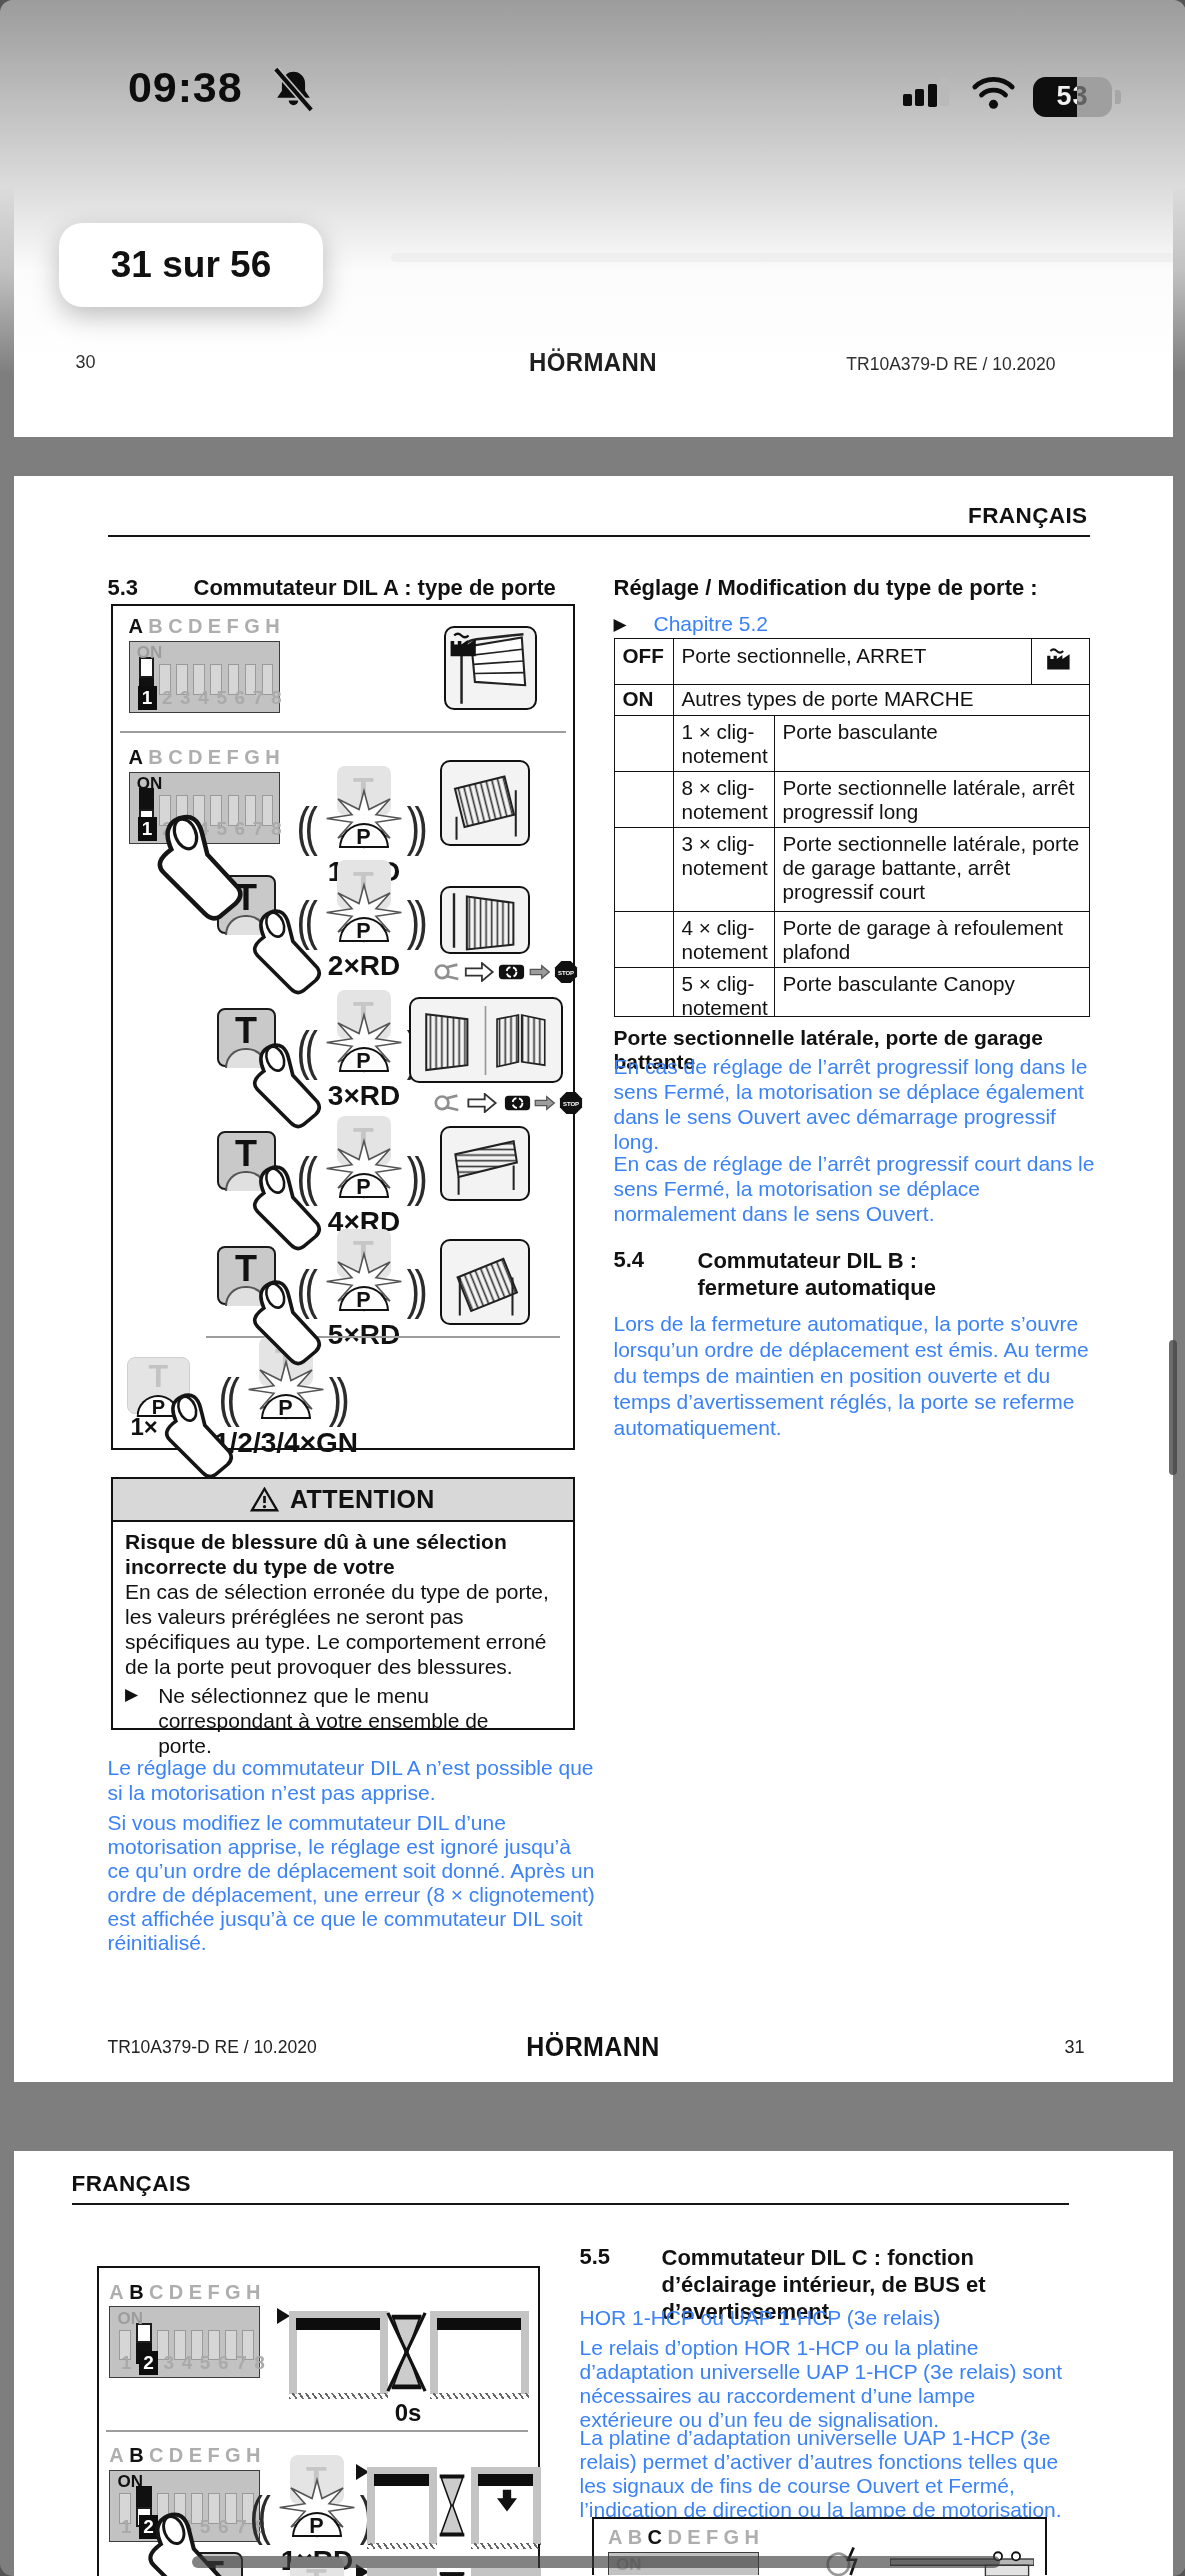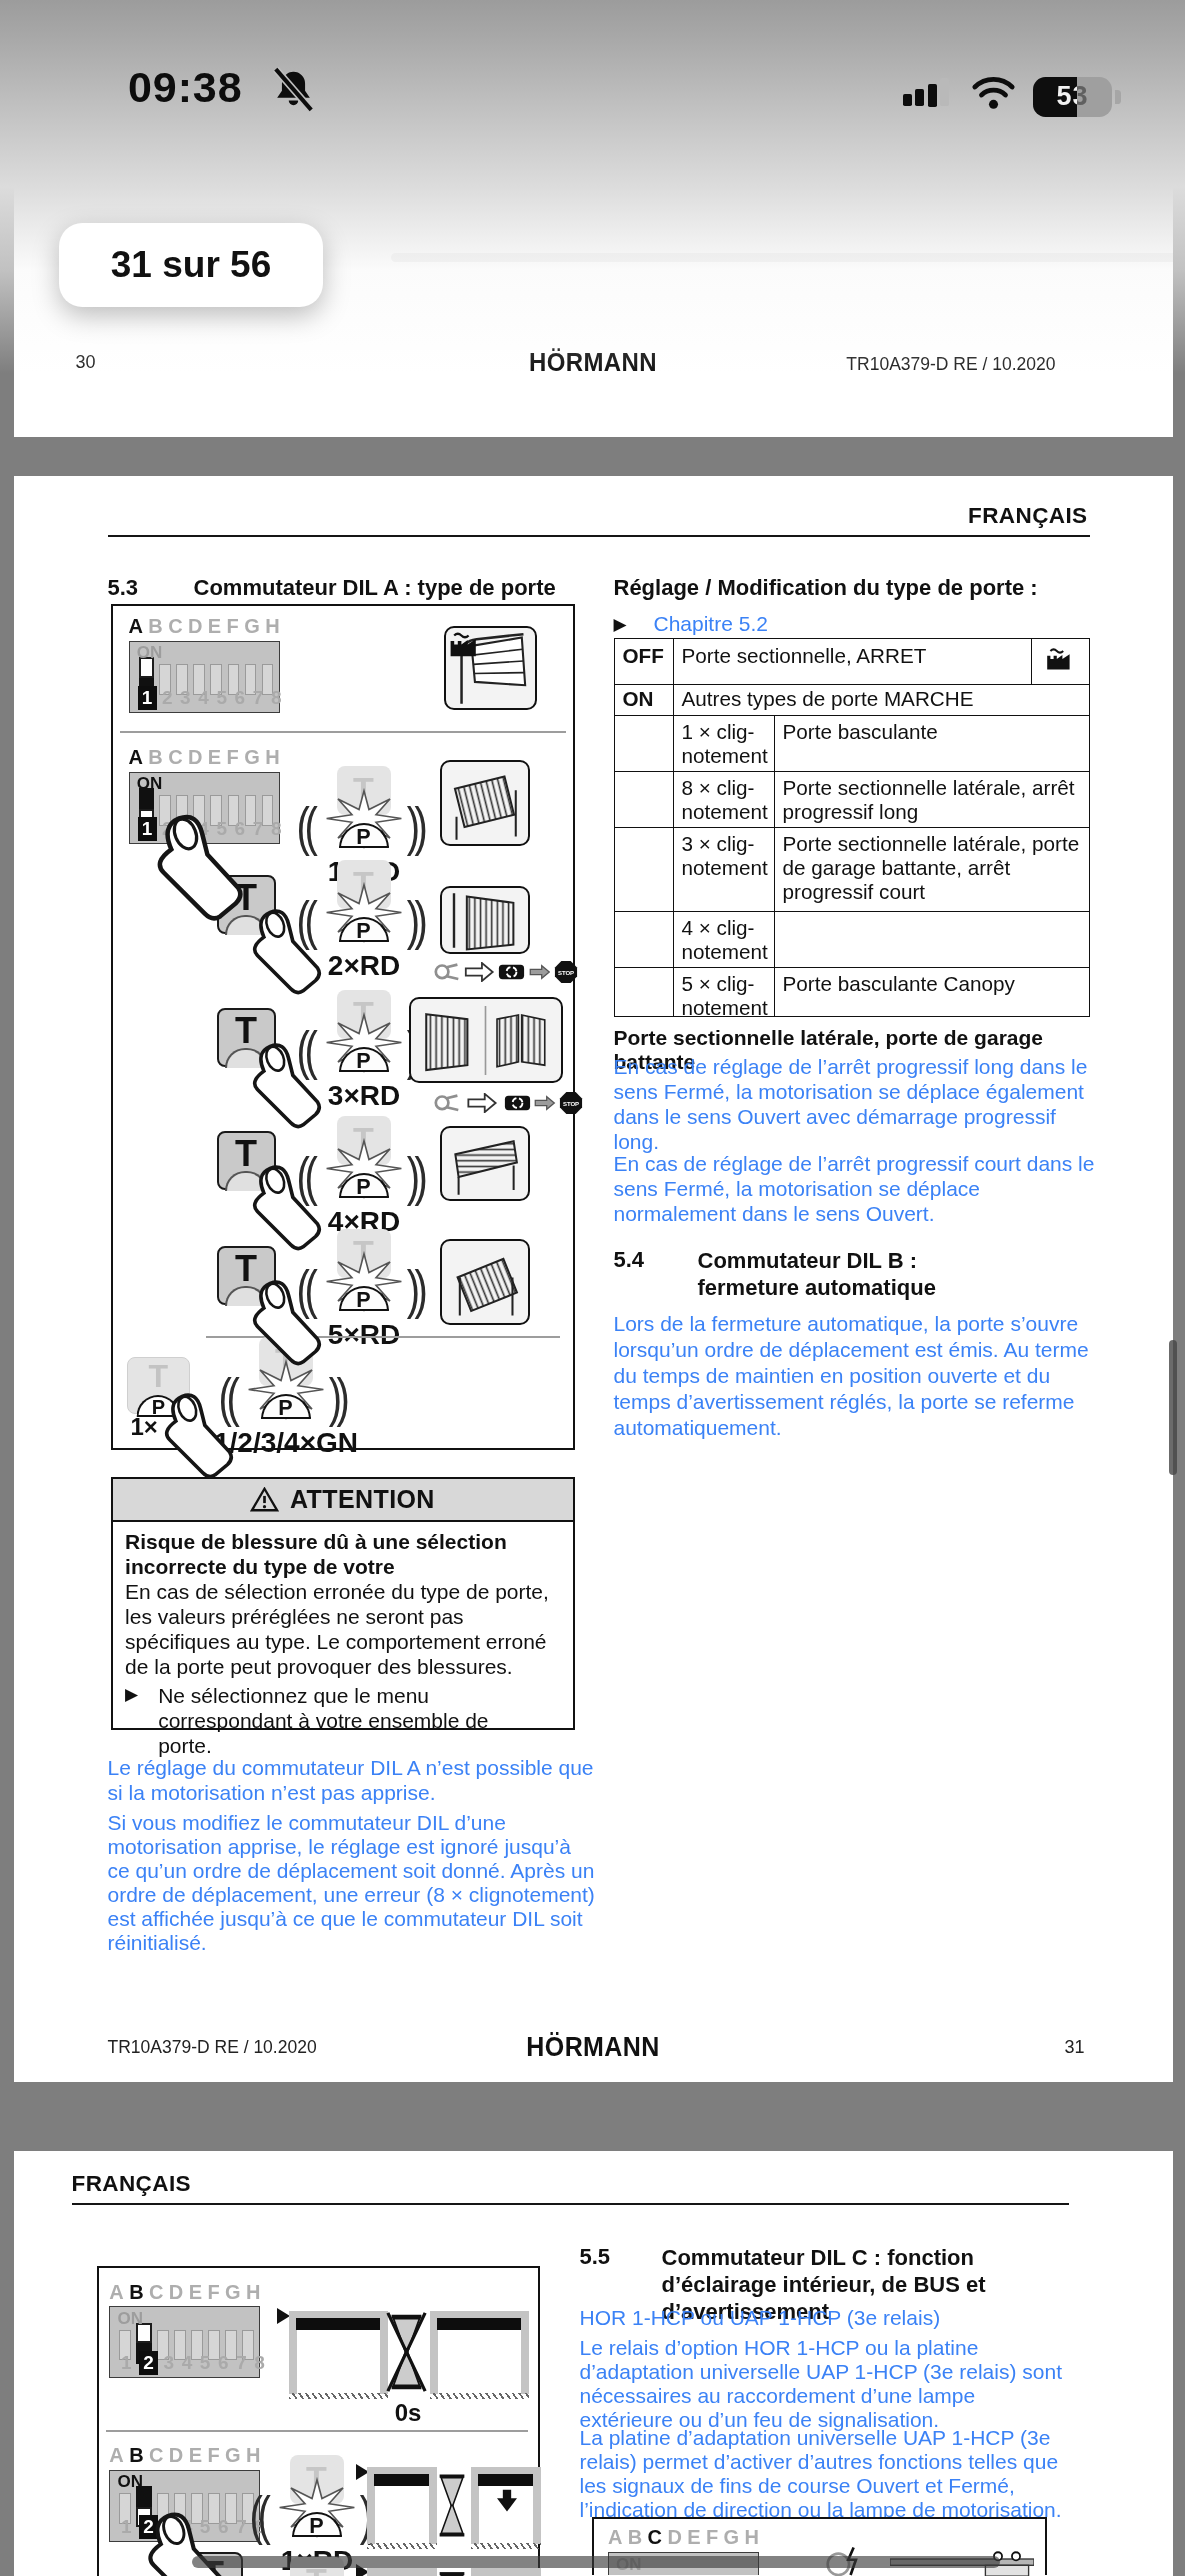--- a/index.html
+++ b/index.html
@@ -1,18 +1,18 @@
 <!DOCTYPE html>
 <html style="font-size:14.4px"><head>
 <meta charset="utf-8">
 <style>
   html,body{margin:0;padding:0;background:#555;}
   *{box-sizing:border-box;}
   .screen{position:relative;width:1186px;height:2576px;background:#7e7e7e;overflow:hidden;
-          font-family:"Liberation Sans","DejaVu Sans",sans-serif;color:#111;}
+          font-family:"Liberation Sans","DejaVu Sans",sans-serif;color:#111;border-radius:13px;}
   .abs{position:absolute;}
   .page{position:absolute;left:13.5px;width:1159px;background:#fff;overflow:hidden;}
   
   .topfade{position:absolute;left:0;top:0;width:1186px;height:467px;z-index:5;pointer-events:none;
      background:linear-gradient(180deg,#9c9c9c 0%,#a8a8a8 8%,#bfbfbf 22%,#dcdcdc 40%,rgba(248,248,248,.55) 58%,rgba(255,255,255,0) 80%);}
   .statusbar{position:absolute;left:0;top:0;width:1186px;height:162px;z-index:6;}
   .time{position:absolute;left:128px;top:63px;font-size:43px;font-weight:bold;letter-spacing:0.9px;color:#0d0d0d;}
   .pill-page{position:absolute;left:59px;top:223px;width:264px;height:84px;background:#fff;border-radius:23.4px;
      box-shadow:0 9px 27px rgba(0,0,0,.25);z-index:6;display:flex;align-items:center;justify-content:center;
      font-size:37px;font-weight:600;color:#111;}
@@ -438,20 +438,21 @@
         <div class="tc" style="flex:1;">Porte sectionnelle latérale, arrêt progressif long</div>
       </div>
       <div class="trow" style="height:84px;">
         <div class="tc cb" style="width:59px;"></div>
         <div class="tc cb" style="width:101px;">3 × clig-notement</div>
         <div class="tc" style="flex:1;">Porte sectionnelle latérale, porte de garage battante, arrêt progressif court</div>
       </div>
       <div class="trow" style="height:56px;">
         <div class="tc cb" style="width:59px;"></div>
         <div class="tc cb" style="width:101px;">4 × clig-notement</div>
+        <div class="tc" style="flex:1;">Porte de garage à refoulement plafond</div>
       </div>
       <div class="trow" style="height:49px;">
         <div class="tc cb" style="width:59px;"></div>
         <div class="tc cb" style="width:101px;">5 × clig-notement</div>
         <div class="tc" style="flex:1;">Porte basculante Canopy</div>
       </div>
     </div>
 
     <div class="abs h1" style="left:600px;top:550px;width:485px;font-size:21px;">Porte sectionnelle latérale, porte de garage battante</div>
     <div class="abs body-t" style="left:600px;top:578px;width:481px;">En cas de réglage de l’arrêt progressif long dans le sens Fermé, la motorisation se déplace également dans le sens Ouvert avec démarrage progressif long.</div>

